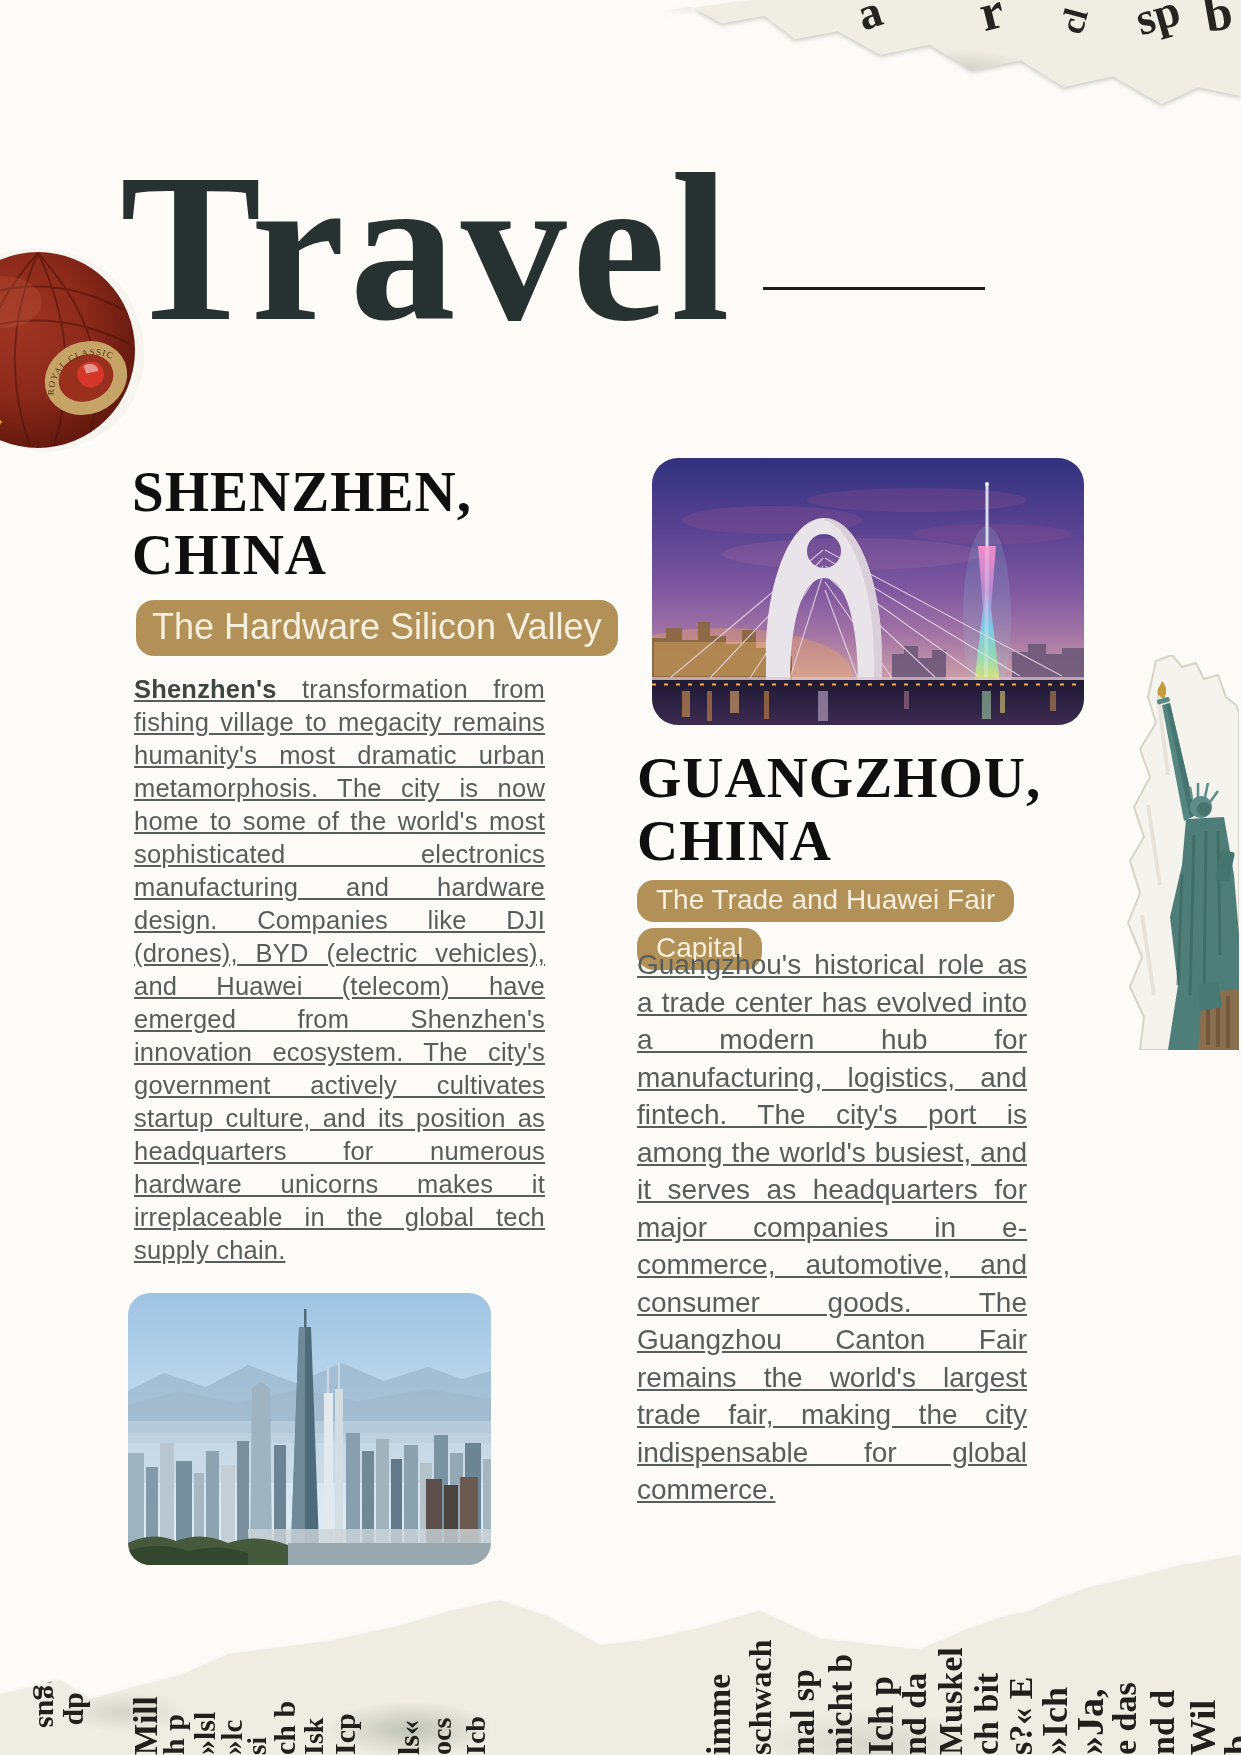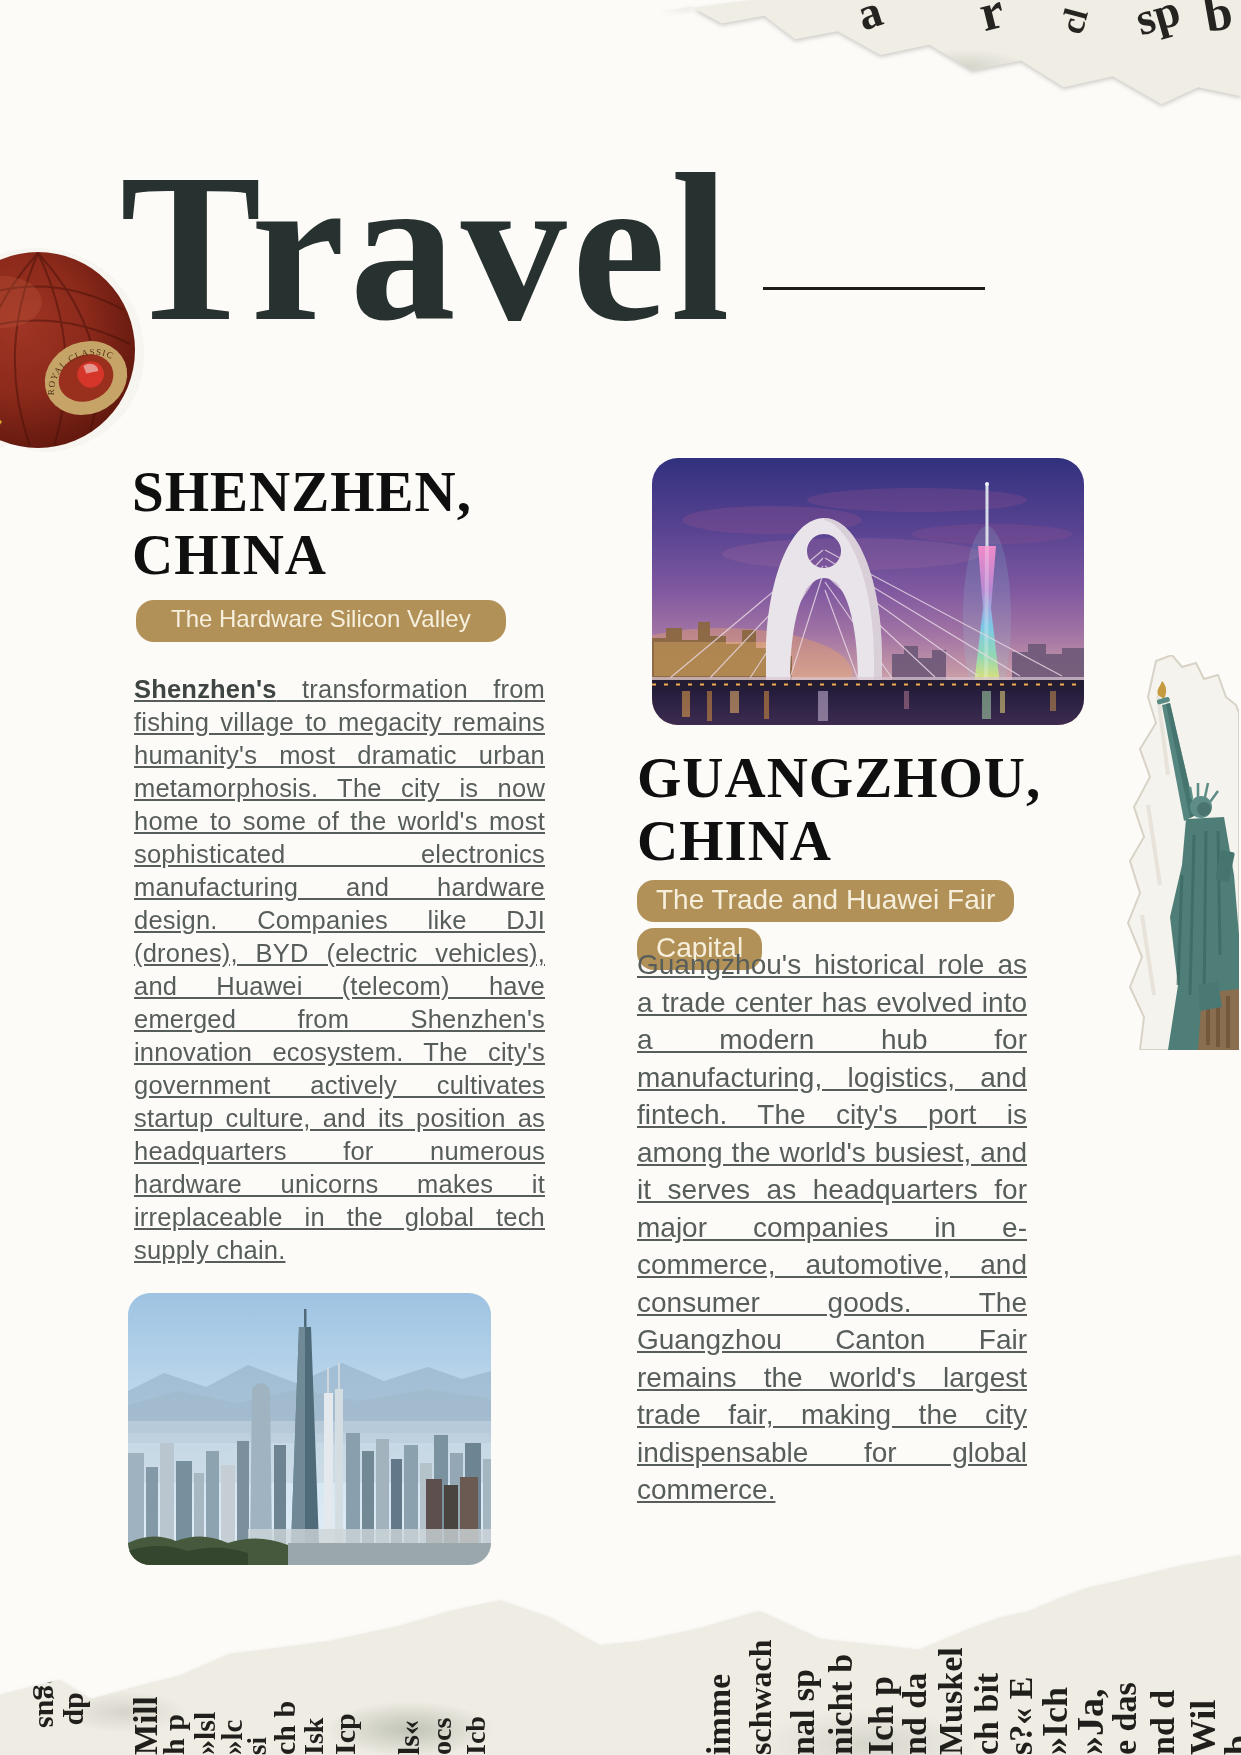--- a/index.html
+++ b/index.html
@@ -12,22 +12,22 @@
     letter-spacing:5px;color:#273230;}
   .title-line{position:absolute;left:763px;top:287px;width:222px;height:3px;background:#1d1d1b;}
 
   
   .city-heading{position:absolute;margin:0;font-family:"Liberation Serif",serif;
     font-weight:bold;font-size:57px;line-height:63px;letter-spacing:1px;color:#0f0f0f;}
   #sz-heading{left:132px;top:460px;}
   #gz-heading{left:637px;top:746px;}
 
   
-  .badge{display:inline-block;background:#b19158;color:#f6efdc;font-size:24px;
-    line-height:1.2;padding:5px 35px 8px;border-radius:18px;}
+  .badge{display:inline-block;background:#b19158;color:#f6efdc;font-size:36px;
+    line-height:1.2;padding:5px 16px 8px;border-radius:18px;}
   #sz-badge-wrap{position:absolute;left:136px;top:600px;}
   #gz-badge-wrap{position:absolute;left:637px;top:876px;width:398px;}
   .badge-inline{display:inline;background:#b19158;color:#f6efdc;font-size:28px;
     line-height:1.72;padding:4px 19px 7px;border-radius:17px;
     -webkit-box-decoration-break:clone;box-decoration-break:clone;}
 
   
   .para{position:absolute;text-align:justify;color:#575d5a;margin:0;text-decoration:underline;}
   #sz-para{left:134px;top:673px;width:411px;font-size:25.5px;line-height:33px;letter-spacing:.2px;}
   #gz-para{left:637px;top:946px;width:390px;font-size:28px;line-height:37.5px;}

